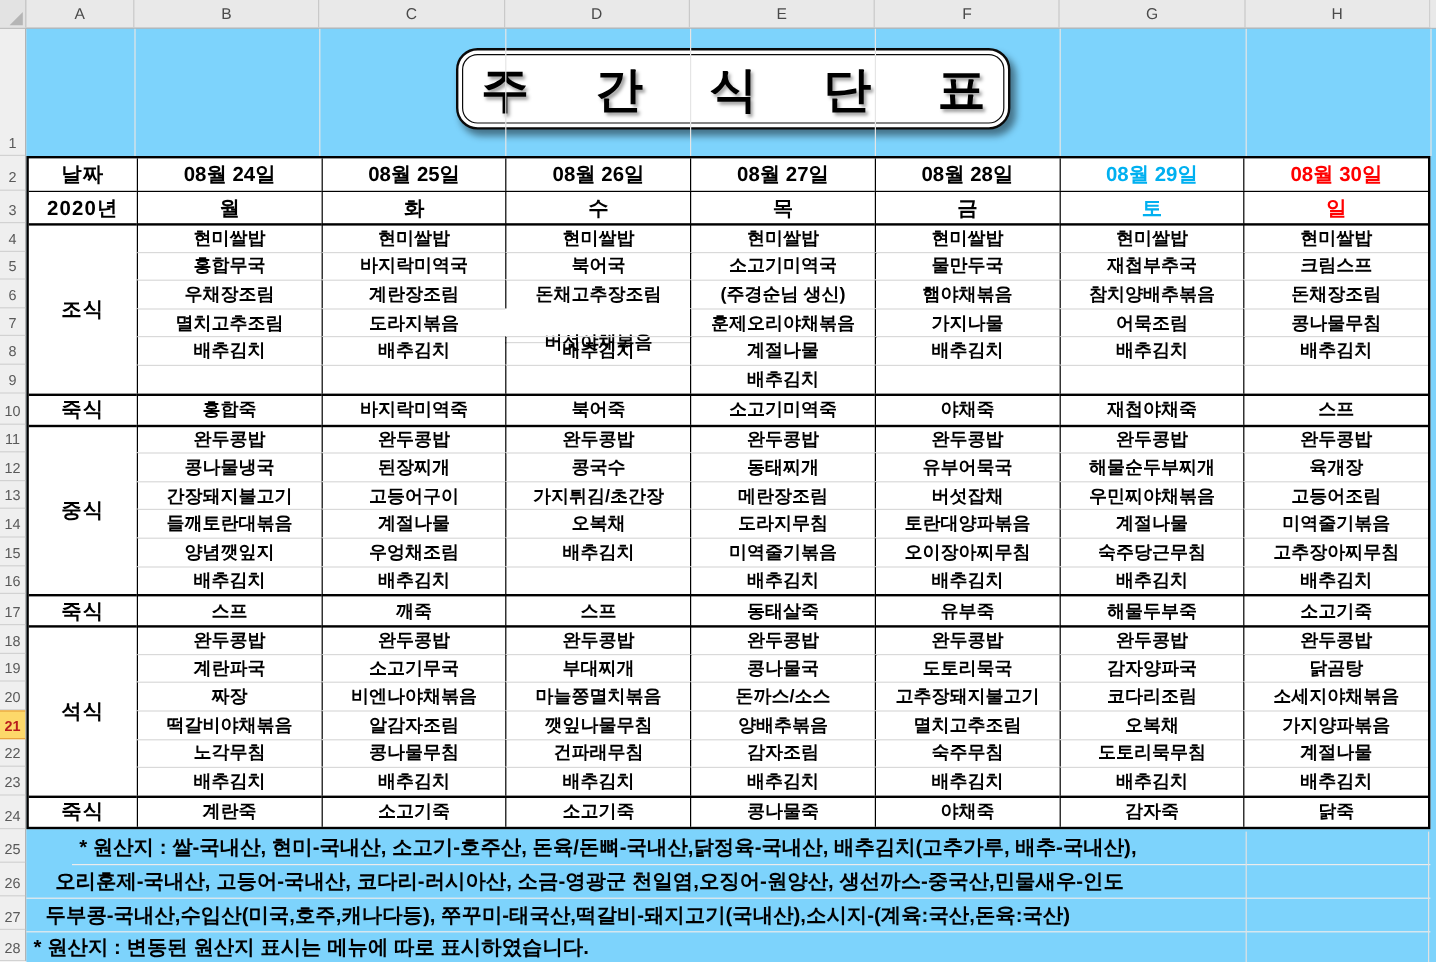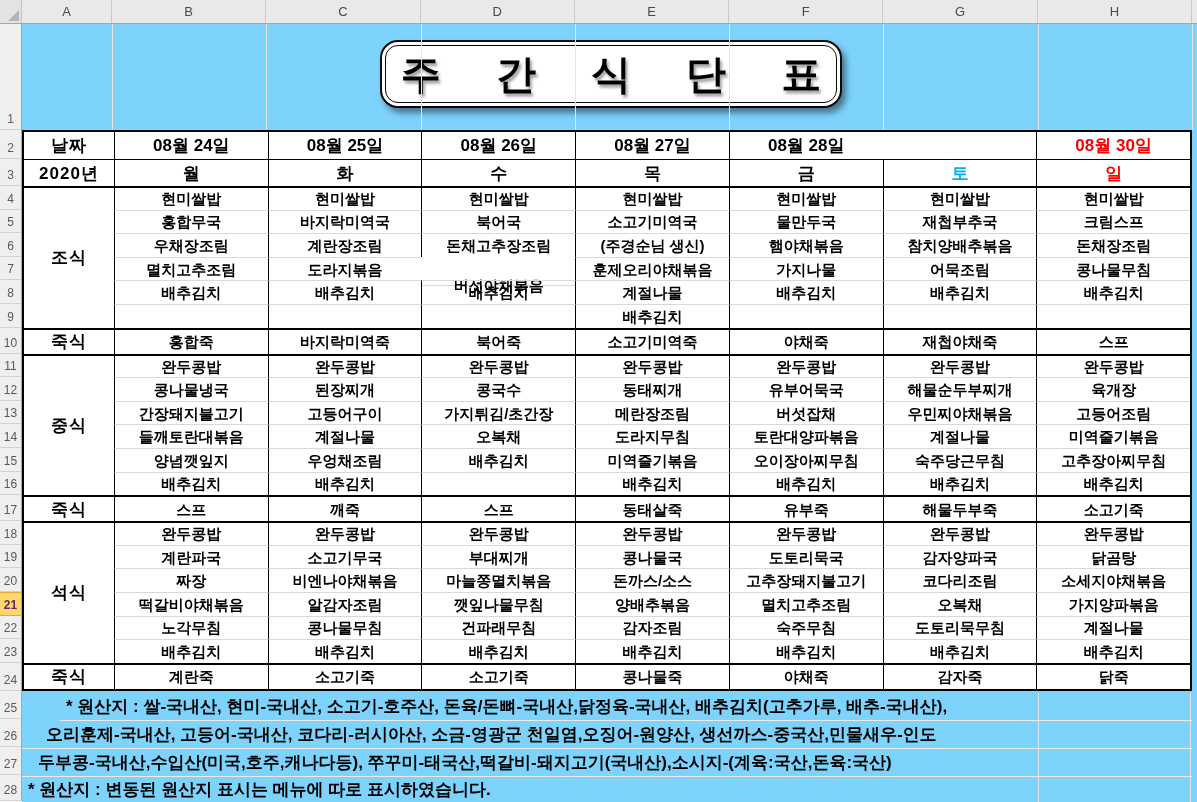--- a/index.html
+++ b/index.html
@@ -13,21 +13,21 @@
     background:#e9e9e9;border-bottom:1px solid #a6a6a6;box-sizing:border-box;}
   .corner{width:22px;box-sizing:border-box;background:#e3e3e3;border-right:1px solid #c2c2c2;position:relative;}
   .corner .tri{position:absolute;right:2px;bottom:2px;width:0;height:0;
     border-bottom:11px solid #b5b5b5;border-left:11px solid transparent;}
   .colhead{box-sizing:border-box;border-right:1px solid #c9c9c9;display:flex;align-items:center;justify-content:center;
     font-size:13px;color:#4a4a4a;}
   #rowChrome{position:absolute;left:0;top:24px;width:22px;
     background:#efefef;border-right:1px solid #a6a6a6;box-sizing:border-box;}
   .rowhead{box-sizing:border-box;border-bottom:1px solid #d2d2d2;display:flex;align-items:flex-end;justify-content:center;
     font-size:12px;color:#595959;padding-bottom:3px;}
-  .rowhead.selected{background:#fdd86a;border-top:1px solid #e8a33d;border-bottom:1px solid #e8a33d;color:#701a75;font-weight:bold;}
+  .rowhead.selected{background:#fdd86a;border-top:1px solid #e8a33d;border-bottom:1px solid #e8a33d;color:#b91c1c;font-weight:bold;}
   
   #body{position:absolute;left:22px;top:24px;width:1175px;height:778px;background:#7dd3fc;}
   .gl-v{position:absolute;top:0;width:1px;background:#e5e5e5;}
   
   #titleBox{position:absolute;left:358px;top:16px;width:462px;height:68px;
     border:2px solid #0a0a0a;border-radius:18px;background:#fff;
     box-shadow:4px 5px 6px rgba(0,0,0,0.45);box-sizing:border-box;}
   #titleInner{position:absolute;left:3px;top:3px;right:3px;bottom:3px;
     border:1px solid #0a0a0a;border-radius:13px;
     display:flex;align-items:center;justify-content:center;}
@@ -121,20 +121,21 @@
     </div>
     <div id="mealGrid" style="grid-template-rows: 27px 27px 23.6px 23.6px 23.6px 23.6px 23.6px 23.6px 26px 23.6px 23.6px 23.6px 23.6px 23.6px 23.6px 26px 23.6px 23.6px 23.6px 23.6px 23.6px 23.6px 26px;">
 
     <div class="cell f-label" style="grid-area: 1 / 1;">날짜</div>
         <div class="cell f-label bt1" style="grid-area: 2 / 1;">2020년</div>
         <div class="cell f-date vl" style="grid-area: 1 / 2;">08월 24일</div>
         <div class="cell f-date vl" style="grid-area: 1 / 3;">08월 25일</div>
         <div class="cell f-date vl" style="grid-area: 1 / 4;">08월 26일</div>
         <div class="cell f-date vl" style="grid-area: 1 / 5;">08월 27일</div>
         <div class="cell f-date vl" style="grid-area: 1 / 6;">08월 28일</div>
+        <div class="cell f-date vl sat" style="grid-area: 1 / 7;">08월 29일</div>
         <div class="cell f-date vl sun" style="grid-area: 1 / 8;">08월 30일</div>
         <div class="cell f-day vl bt1" style="grid-area: 2 / 2;">월</div>
         <div class="cell f-day vl bt1" style="grid-area: 2 / 3;">화</div>
         <div class="cell f-day vl bt1" style="grid-area: 2 / 4;">수</div>
         <div class="cell f-day vl bt1" style="grid-area: 2 / 5;">목</div>
         <div class="cell f-day vl bt1" style="grid-area: 2 / 6;">금</div>
         <div class="cell f-day vl bt1 sat" style="grid-area: 2 / 7;">토</div>
         <div class="cell f-day vl bt1 sun" style="grid-area: 2 / 8;">일</div>
         <div class="cell f-label bt2" style="grid-area: 3 / 1 / span 6;">조식</div>
         <div class="cell f-menu vl bt2" style="grid-area: 3 / 2;">현미쌀밥</div>

